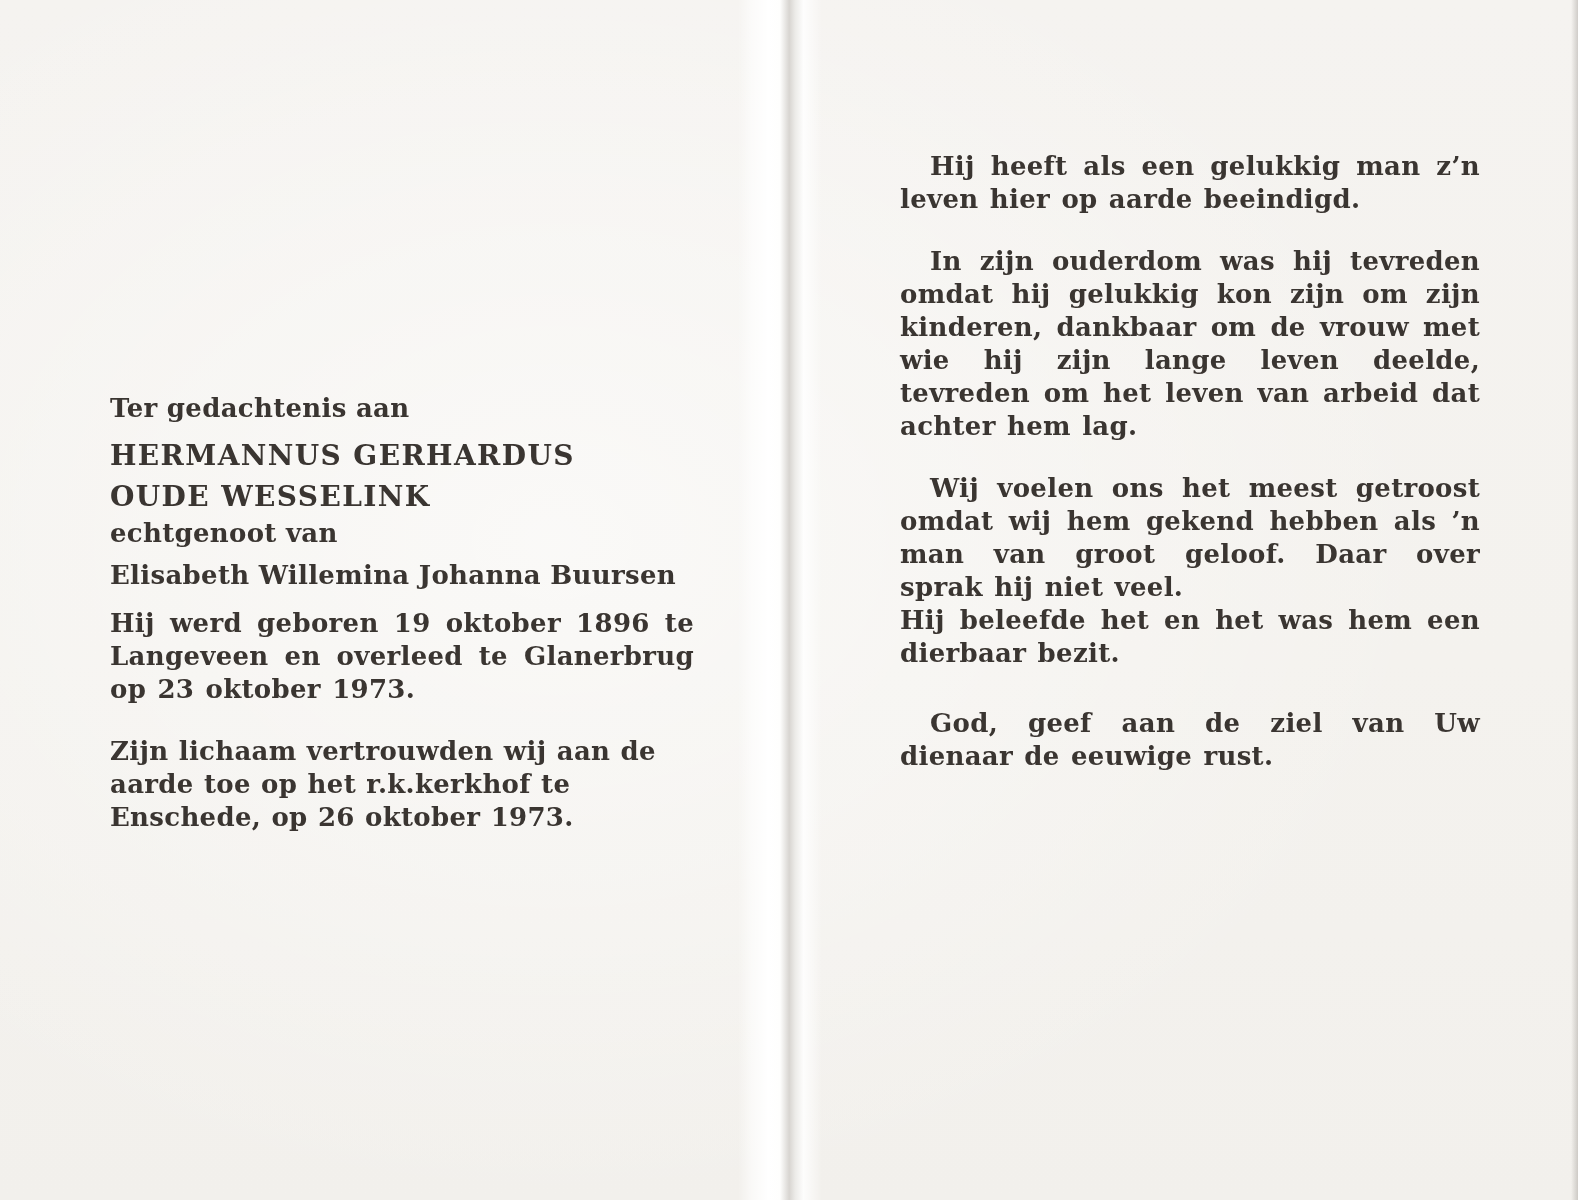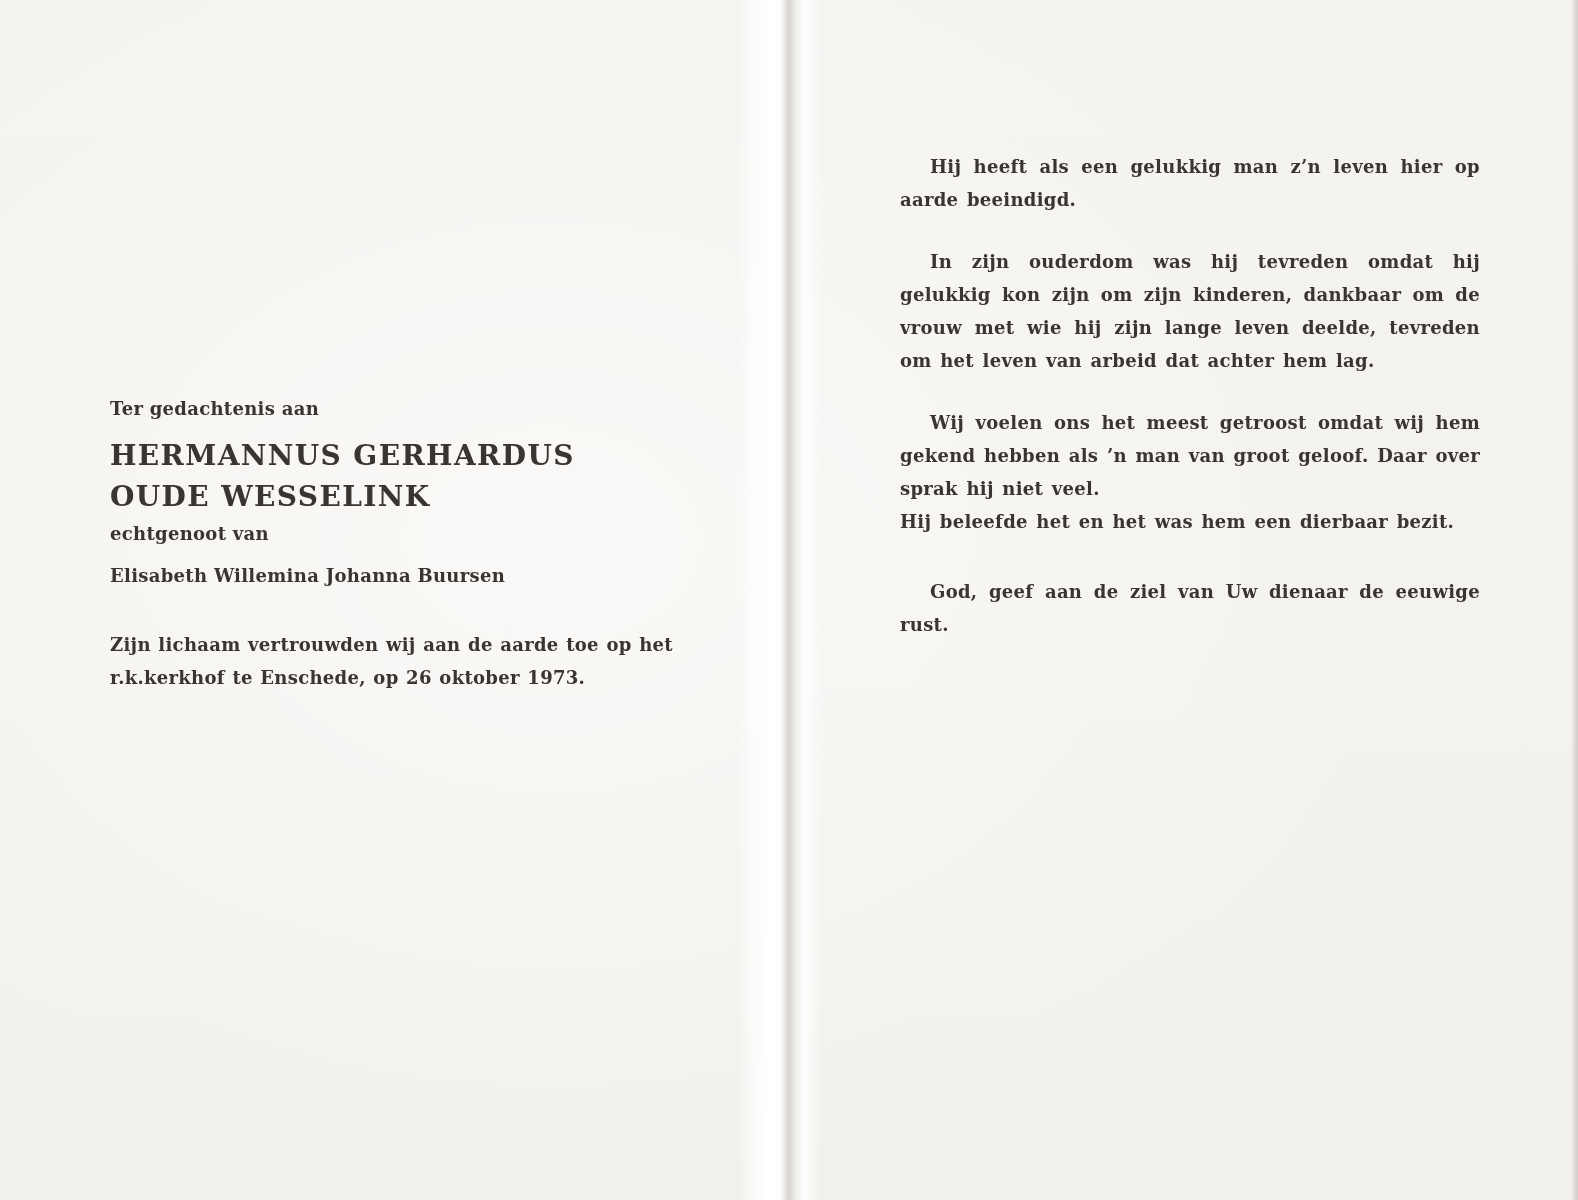--- a/index.html
+++ b/index.html
@@ -61,42 +61,42 @@
     padding-top: 392px;
   }
 
   .page-right {
     left: 900px;
     width: 580px;
     padding-top: 150px;
   }
 
   p, h1 {
-    font-size: 18px;
+    font-size: 26px;
     line-height: 33px;
     letter-spacing: 0.3px;
     font-weight: bold;
   }
 
   .center { }
 
   .intro { margin-bottom: 10px; }
 
   .name {
     font-size: 28px;
     line-height: 41px;
     letter-spacing: 1.4px;
   }
 
   .relation {
     margin-bottom: 9px;
   }
 
   .spouse {
-    margin-bottom: 36px;
+    margin-bottom: 15px;
   }
 
   .para {
     text-align: justify;
     word-spacing: 2px;
     margin-bottom: 29px;
   }
 
   .centered-para {
     text-align: left;
@@ -113,20 +113,21 @@
 <body>
 
 <div class="scan">
 
   <section class="page page-left">
     <p class="center intro">Ter gedachtenis aan</p>
     <h1 class="center name">HERMANNUS GERHARDUS</h1>
     <h1 class="center name">OUDE WESSELINK</h1>
     <p class="center relation">echtgenoot van</p>
     <p class="center spouse">Elisabeth Willemina Johanna Buursen</p>
+    <p class="para">Hij werd geboren 19 oktober 1896 te Langeveen en overleed te Glanerbrug op 23 oktober 1973.</p>
     <p class="para centered-para">Zijn lichaam vertrouwden wij aan de aarde toe op het r.k.kerkhof te Enschede, op 26 oktober 1973.</p>
   </section>
 
   <section class="page page-right">
     <p class="para indent">Hij heeft als een gelukkig man z’n leven hier op aarde beeindigd.</p>
     <p class="para indent">In zijn ouderdom was hij tevreden omdat hij gelukkig kon zijn om zijn kinderen, dankbaar om de vrouw met wie hij zijn lange leven deelde, tevreden om het leven van arbeid dat achter hem lag.</p>
     <p class="para indent no-gap">Wij voelen ons het meest getroost omdat wij hem gekend hebben als ’n man van groot geloof. Daar over sprak hij niet veel.</p>
     <p class="para no-gap">Hij beleefde het en het was hem een dierbaar bezit.</p>
     <p class="para indent gap-before">God, geef aan de ziel van Uw dienaar de eeuwige rust.</p>
   </section>

